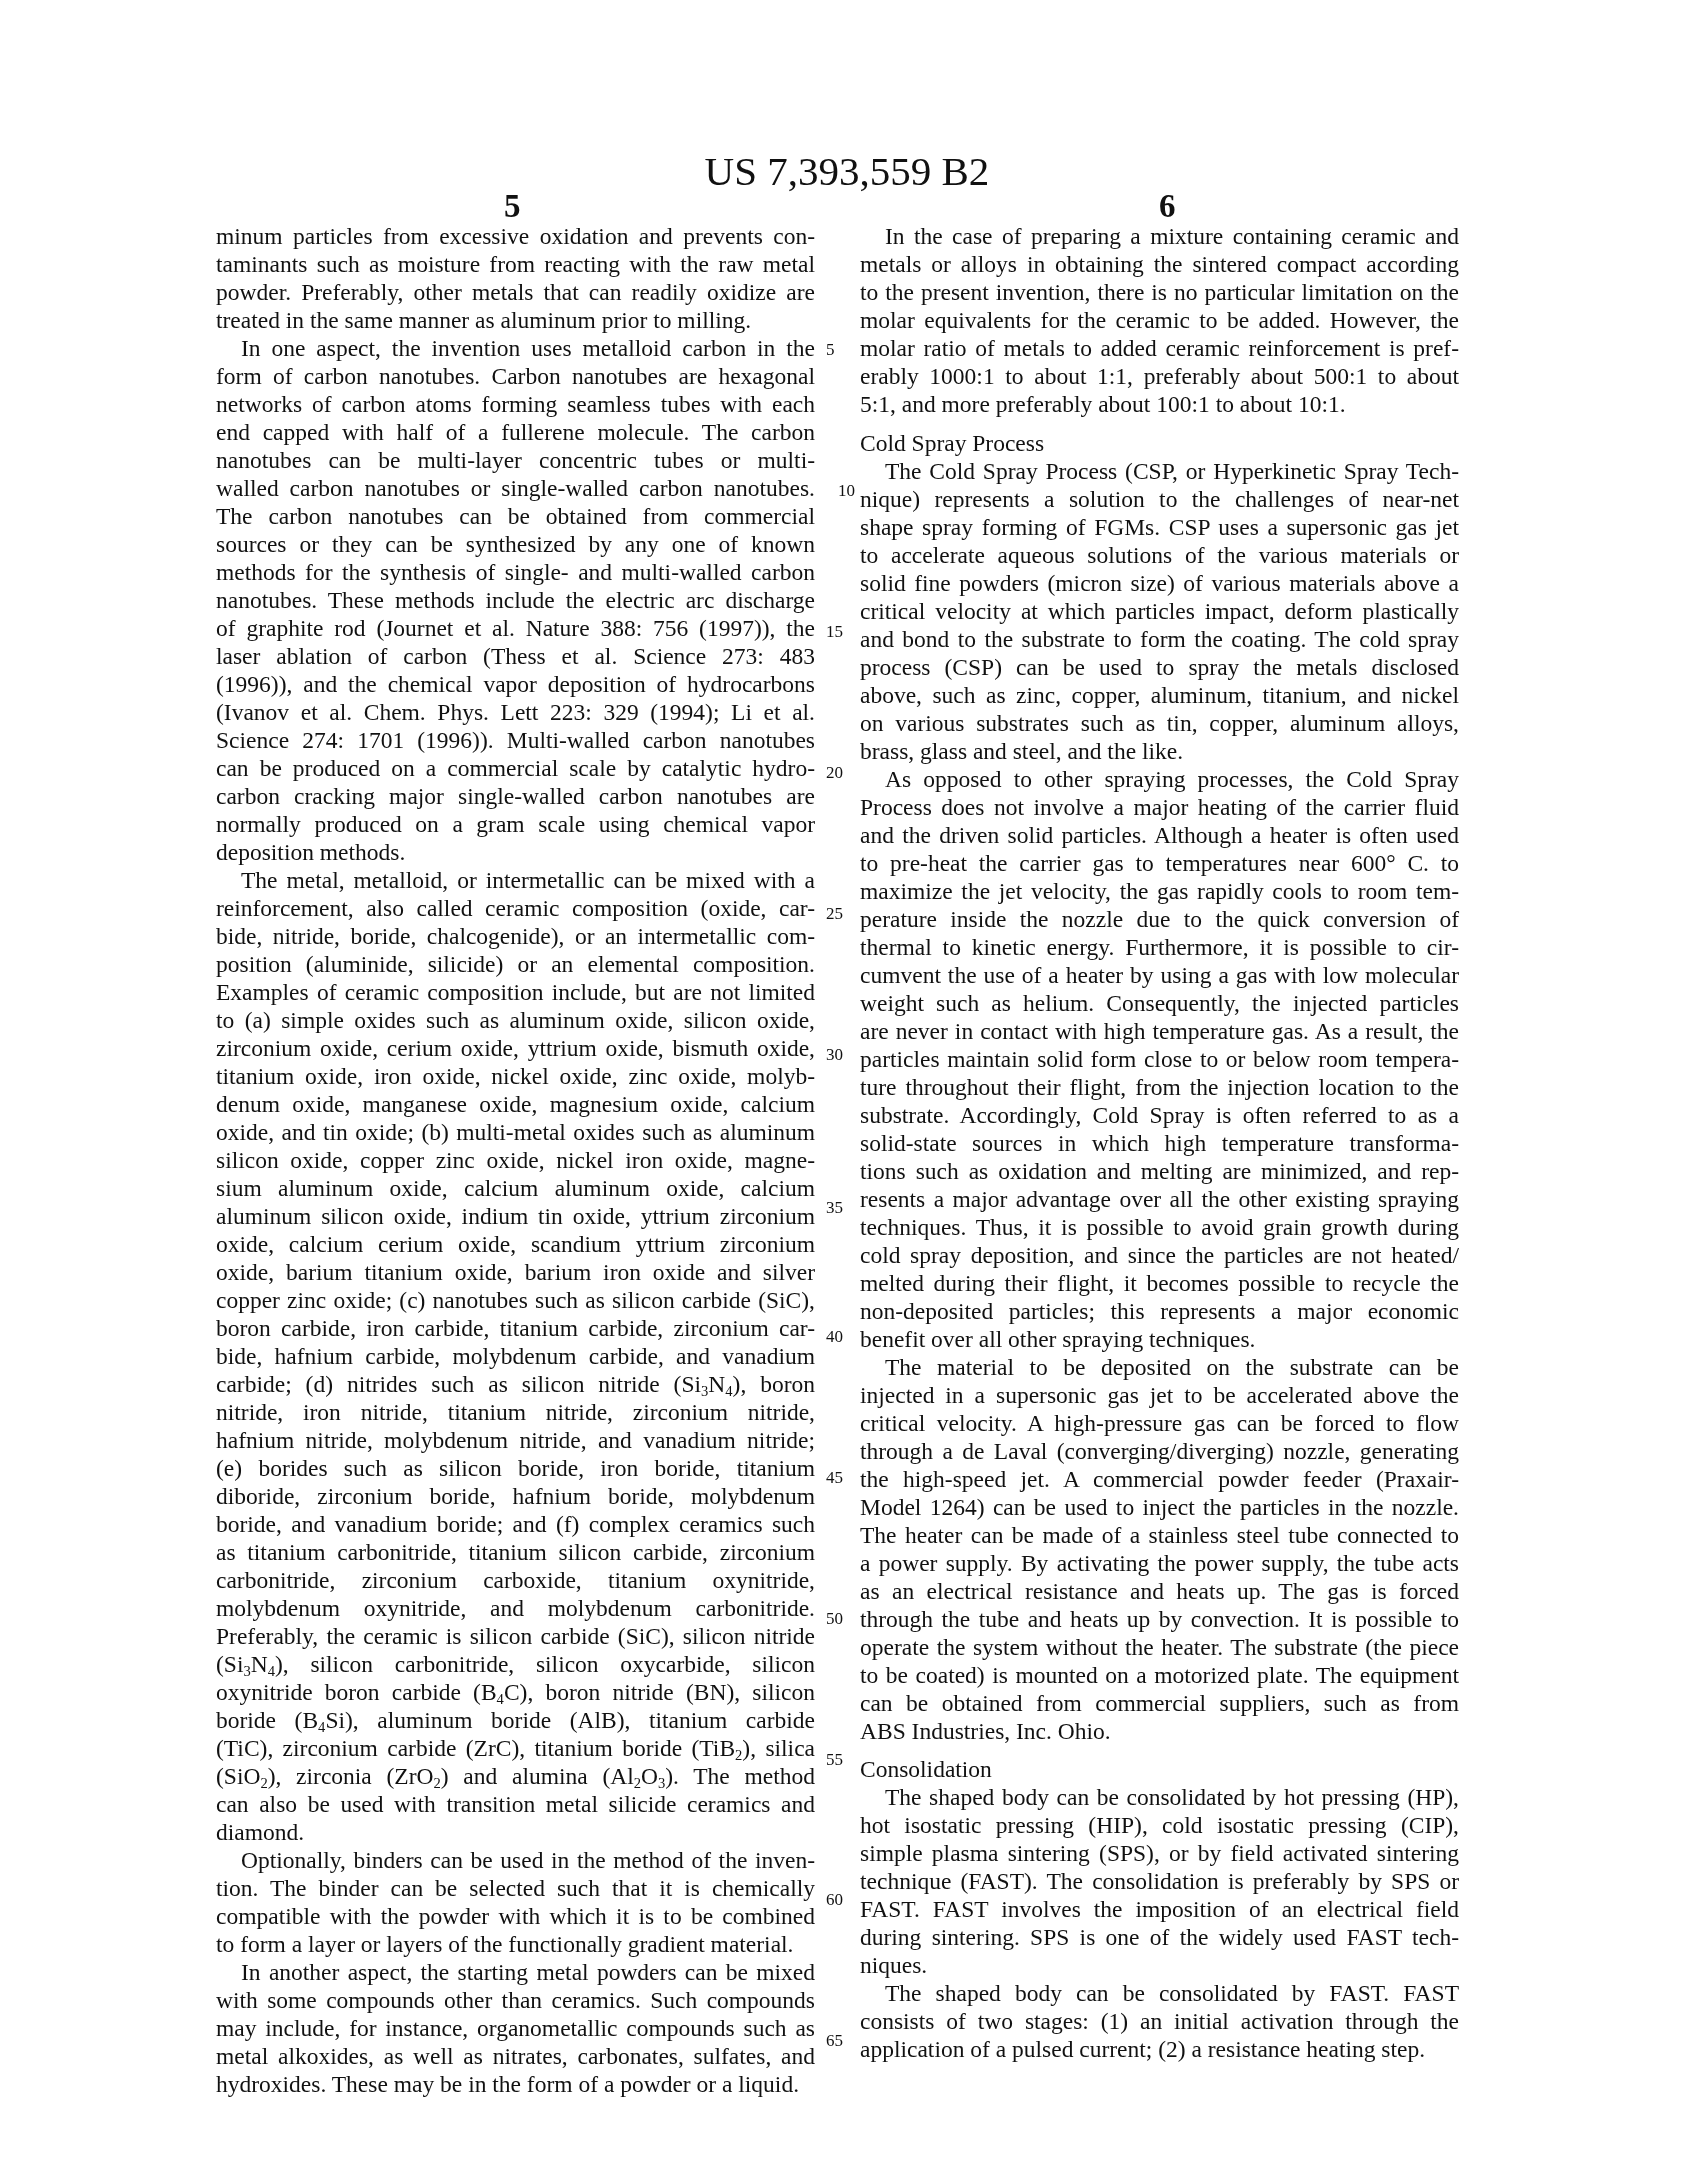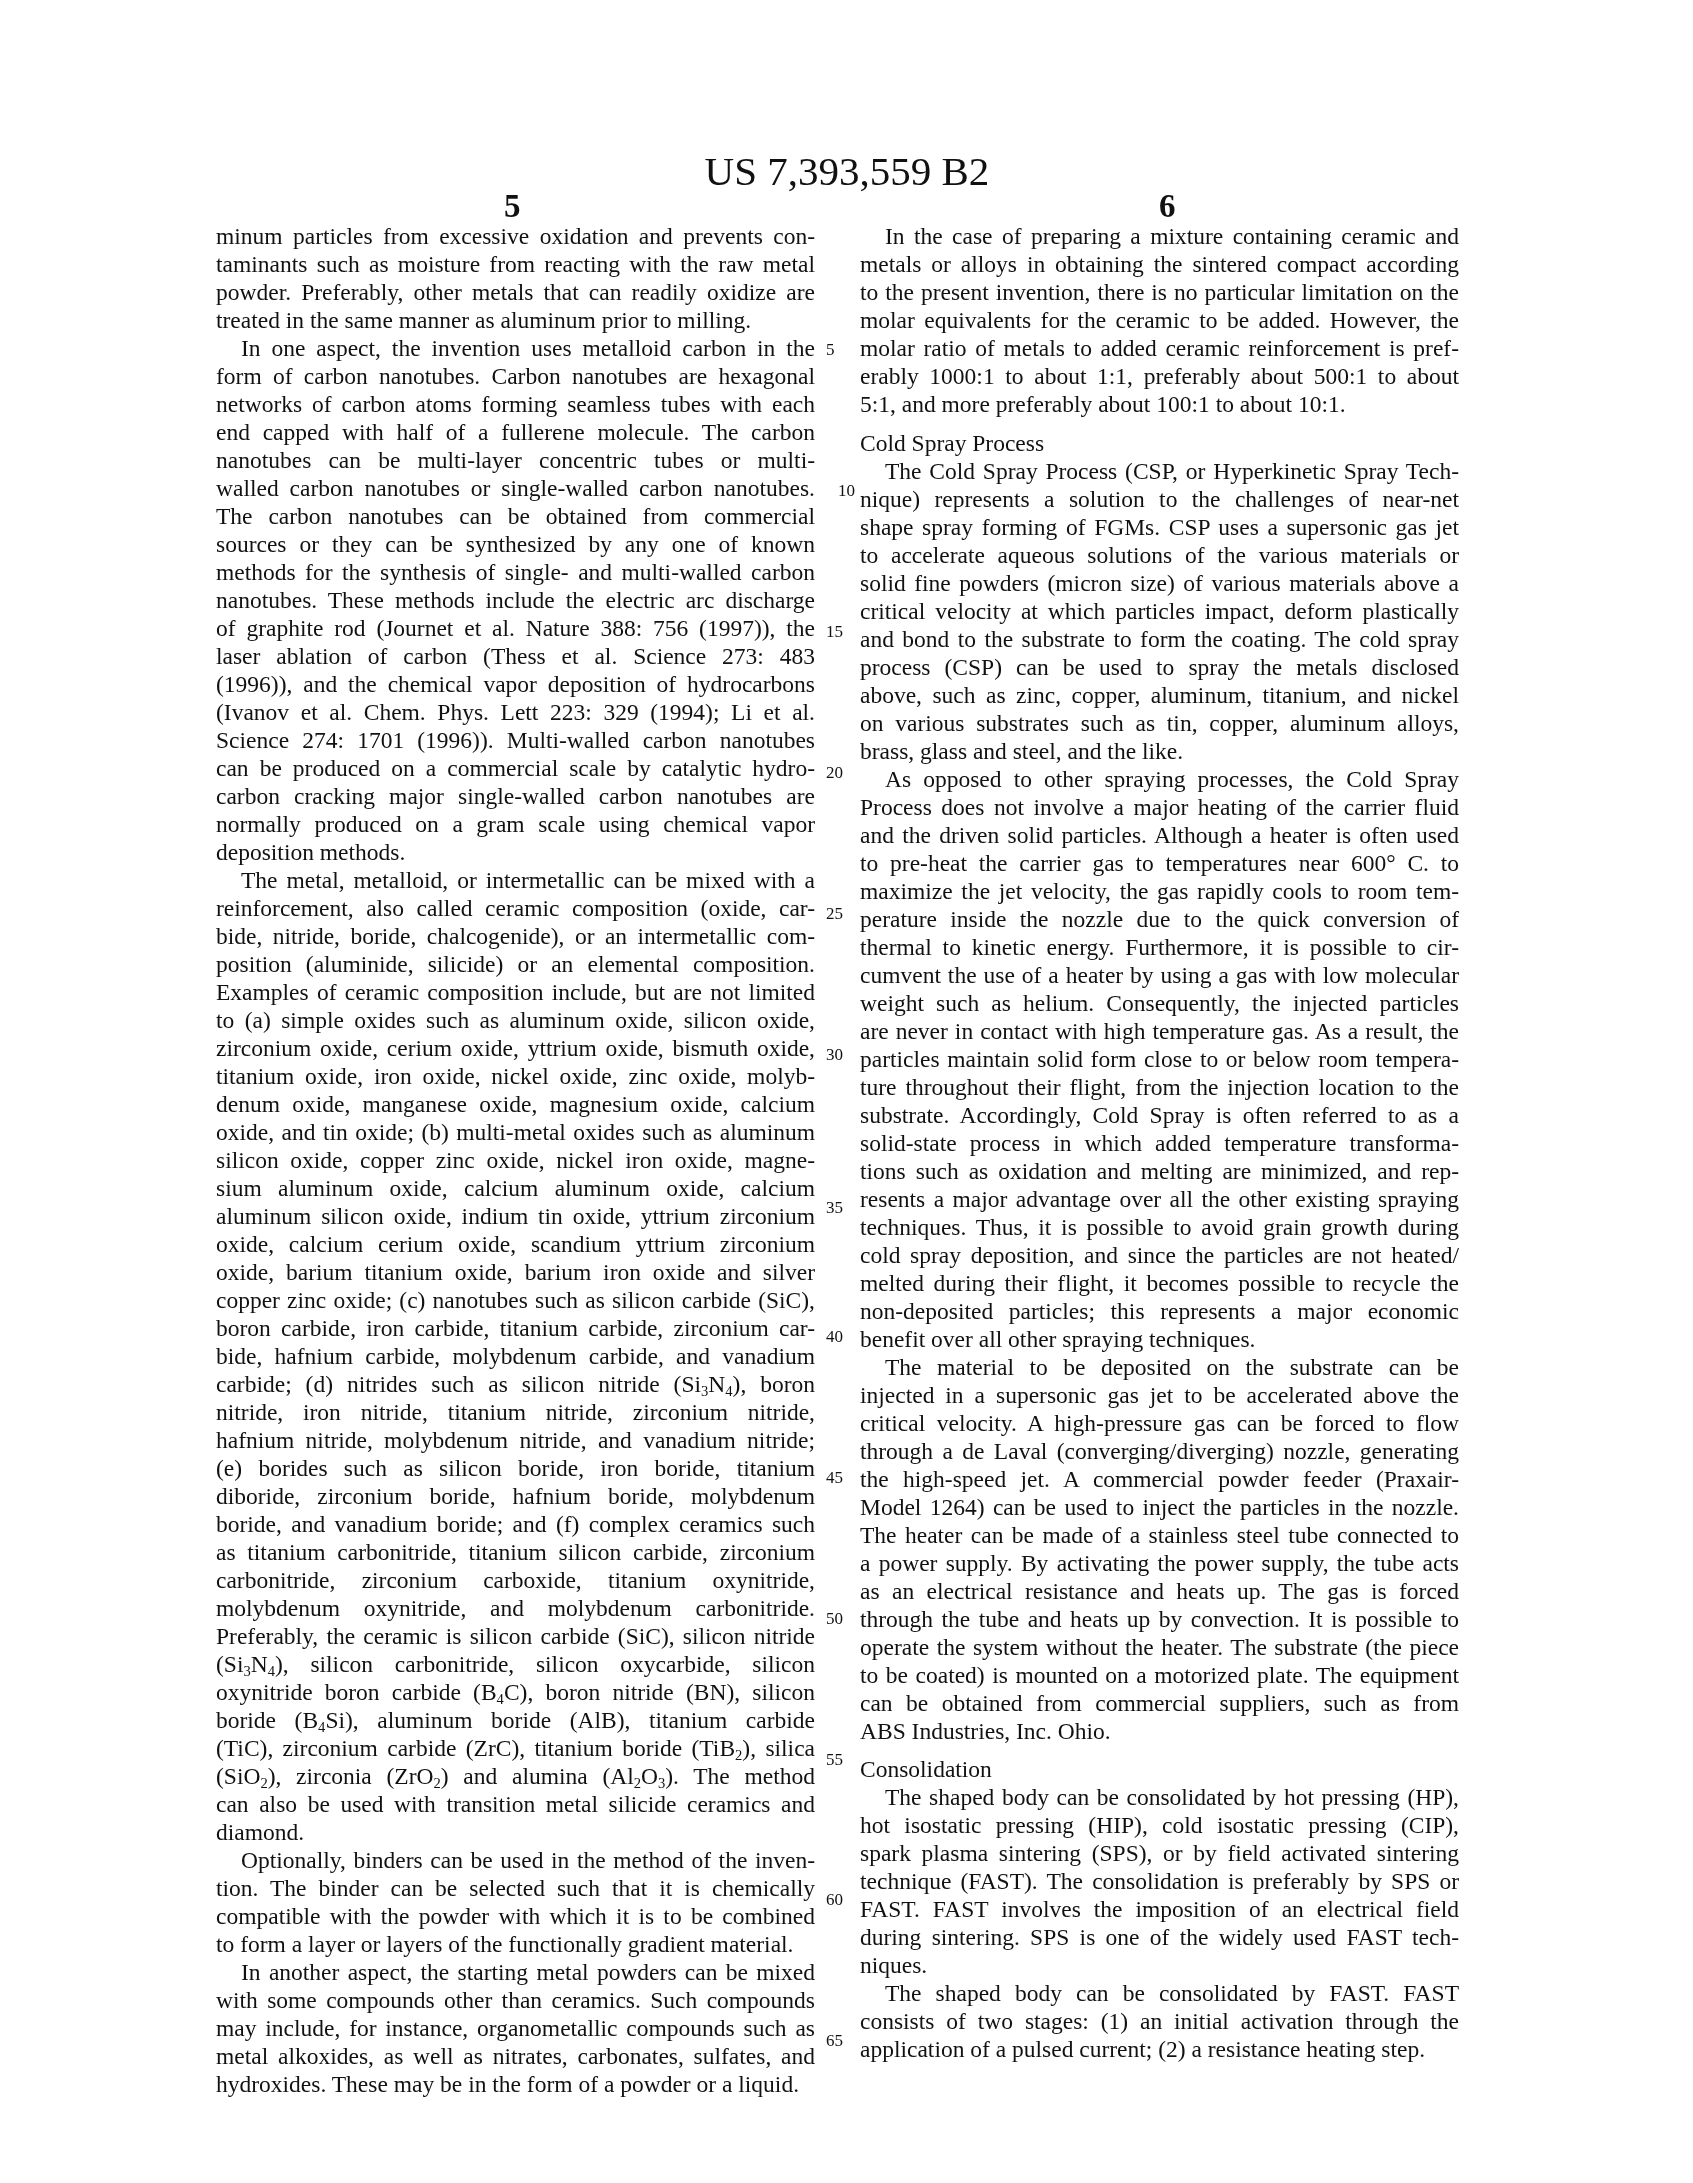--- a/index.html
+++ b/index.html
@@ -137,21 +137,21 @@
       <span class="ln">to pre-heat the carrier gas to temperatures near 600° C. to</span>
       <span class="ln">maximize the jet velocity, the gas rapidly cools to room tem-</span>
       <span class="ln">perature inside the nozzle due to the quick conversion of</span>
       <span class="ln">thermal to kinetic energy. Furthermore, it is possible to cir-</span>
       <span class="ln">cumvent the use of a heater by using a gas with low molecular</span>
       <span class="ln">weight such as helium. Consequently, the injected particles</span>
       <span class="ln">are never in contact with high temperature gas. As a result, the</span>
       <span class="ln">particles maintain solid form close to or below room tempera-</span>
       <span class="ln">ture throughout their flight, from the injection location to the</span>
       <span class="ln">substrate. Accordingly, Cold Spray is often referred to as a</span>
-      <span class="ln">solid-state process in which added temperature transforma-</span>
+      <span class="ln">solid-state sources in which high temperature transforma-</span>
       <span class="ln">tions such as oxidation and melting are minimized, and rep-</span>
       <span class="ln">resents a major advantage over all the other existing spraying</span>
       <span class="ln">techniques. Thus, it is possible to avoid grain growth during</span>
       <span class="ln">cold spray deposition, and since the particles are not heated/</span>
       <span class="ln">melted during their flight, it becomes possible to recycle the</span>
       <span class="ln">non-deposited particles; this represents a major economic</span>
       <span class="ln last">benefit over all other spraying techniques.</span>
     </div>
     <div>
       <span class="ln ind">The material to be deposited on the substrate can be</span>
@@ -167,21 +167,21 @@
       <span class="ln">operate the system without the heater. The substrate (the piece</span>
       <span class="ln">to be coated) is mounted on a motorized plate. The equipment</span>
       <span class="ln">can be obtained from commercial suppliers, such as from</span>
       <span class="ln last">ABS Industries, Inc. Ohio.</span>
     </div>
     <div class="gap" style="height: 10.6px;"></div>
     <span class="ln head">Consolidation</span>
     <div>
       <span class="ln ind">The shaped body can be consolidated by hot pressing (HP),</span>
       <span class="ln">hot isostatic pressing (HIP), cold isostatic pressing (CIP),</span>
-      <span class="ln">spark plasma sintering (SPS), or by field activated sintering</span>
+      <span class="ln">simple plasma sintering (SPS), or by field activated sintering</span>
       <span class="ln">technique (FAST). The consolidation is preferably by SPS or</span>
       <span class="ln">FAST. FAST involves the imposition of an electrical field</span>
       <span class="ln">during sintering. SPS is one of the widely used FAST tech-</span>
       <span class="ln last">niques.</span>
     </div>
     <div>
       <span class="ln ind">The shaped body can be consolidated by FAST. FAST</span>
       <span class="ln">consists of two stages: (1) an initial activation through the</span>
       <span class="ln last">application of a pulsed current; (2) a resistance heating step.</span>
     </div>

